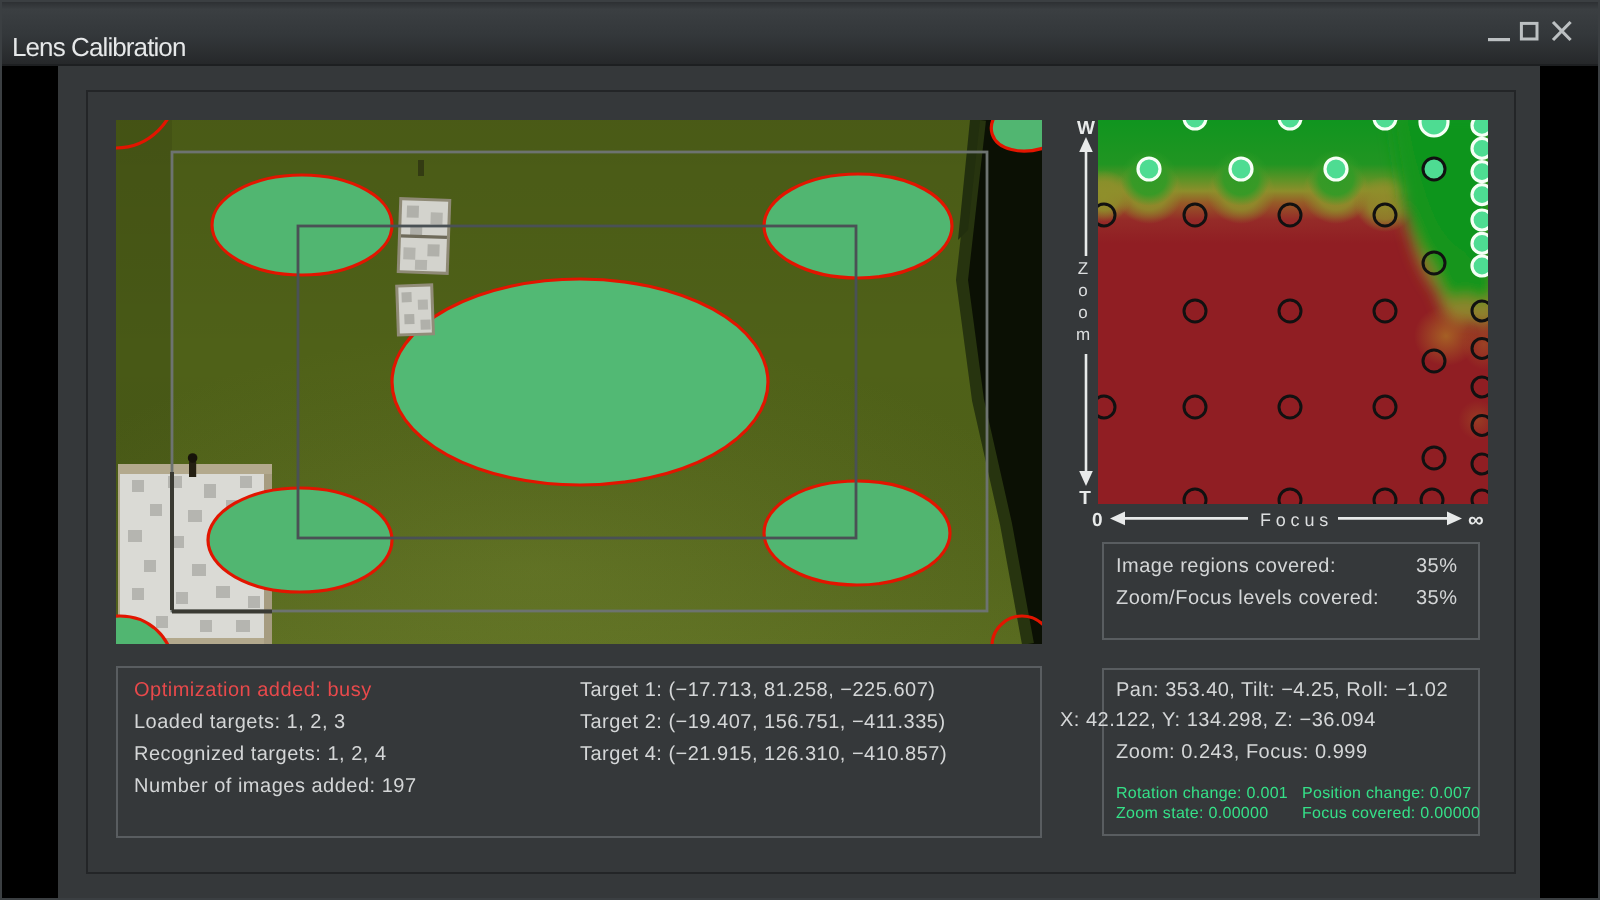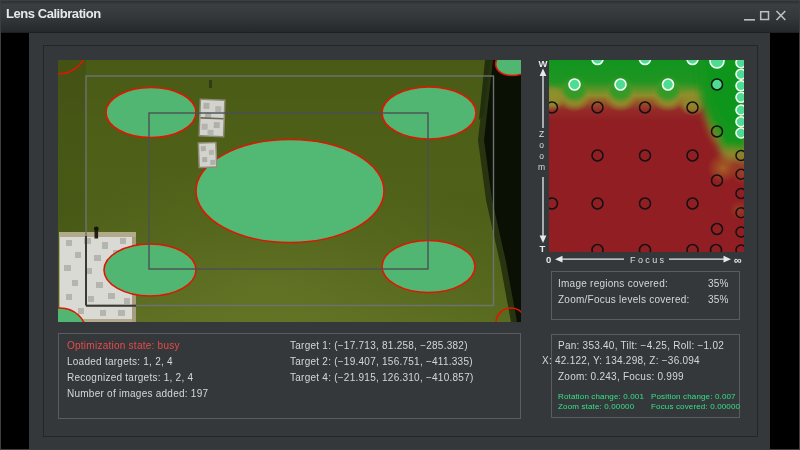--- a/index.html
+++ b/index.html
@@ -4,21 +4,21 @@
 <style>
   html,body{margin:0;padding:0;}
   *{-webkit-font-smoothing:antialiased;}
   .txt,.txtg,.title,svg{transform:translateZ(0);}
   body{width:800px;height:450px;position:relative;background:#000;overflow:hidden;
        font-family:"Liberation Sans",sans-serif;}
   .abs{position:absolute;}
   .winborder{position:absolute;left:0;top:0;width:798px;height:448px;border:1px solid #3b3f42;}
   .titlebar{position:absolute;left:1px;top:1px;width:798px;height:31px;
     background:linear-gradient(#2d3033,#3b3f42 12%,#33373a 55%,#26282a 100%);border-bottom:1px solid #1d1f21;}
-  .title{position:absolute;left:6px;top:6px;font-size:13px;font-weight:bold;color:#e6e8e9;letter-spacing:-0.45px;}
+  .title{position:absolute;left:6px;top:16px;font-size:13px;font-weight:normal;color:#e6e8e9;letter-spacing:-0.45px;}
   .panel{position:absolute;left:29px;top:33px;width:741px;height:416px;background:#35383a;}
   .groupbox{position:absolute;left:43px;top:45px;width:713px;height:390px;border:1px solid #232527;}
   .subpanel{position:absolute;background:#35383a;border:1px solid #595d60;}
   .txt{position:absolute;font-size:10px;color:#d4d6d7;white-space:pre;letter-spacing:0.25px;}
   .txtg{position:absolute;font-size:8px;color:#35e088;white-space:pre;letter-spacing:0.15px;text-align:center;}
 </style>
 </head>
 <body>
   <div class="winborder"></div>
   <div class="panel"></div>
@@ -258,27 +258,27 @@
   </svg>
 
   <div class="subpanel" style="left:551px;top:271px;width:187px;height:47px;"></div>
   <div class="txt" style="left:558px;top:278px">Image regions covered:</div>
   <div class="txt" style="left:708px;top:278px">35%</div>
   <div class="txt" style="left:558px;top:294px">Zoom/Focus levels covered:</div>
   <div class="txt" style="left:708px;top:294px">35%</div>
 
   <div class="subpanel" style="left:551px;top:334px;width:187px;height:82px;"></div>
   <div class="txt" style="left:558px;top:340px">Pan: 353.40, Tilt: −4.25, Roll: −1.02</div>
-  <div class="txt" style="left:542px;top:355px">X: 42.122, Y: 134.298, Z: −36.094</div>
+  <div class="txt" style="left:530px;top:355px">X: 42.122, Y: 134.298, Z: −36.094</div>
   <div class="txt" style="left:558px;top:371px">Zoom: 0.243, Focus: 0.999</div>
   <div class="txtg" style="left:558px;top:392px">Rotation change: 0.001</div>
   <div class="txtg" style="left:651px;top:392px">Position change: 0.007</div>
   <div class="txtg" style="left:558px;top:402px">Zoom state: 0.00000</div>
   <div class="txtg" style="left:651px;top:402px">Focus covered: 0.00000</div>
 
   <div class="subpanel" style="left:58px;top:333px;width:461px;height:84px;"></div>
-  <div class="txt" style="left:67px;top:340px;color:#e8494b">Optimization state: busy</div>
-  <div class="txt" style="left:67px;top:355.5px">Loaded targets: 1, 2, 4</div>
+  <div class="txt" style="left:67px;top:340px;color:#e8494b">Optimization added: busy</div>
+  <div class="txt" style="left:67px;top:355.5px">Loaded targets: 1, 2, 3</div>
   <div class="txt" style="left:67px;top:371.5px">Recognized targets: 1, 2, 4</div>
   <div class="txt" style="left:67px;top:388px">Number of images added: 197</div>
-  <div class="txt" style="left:290px;top:340px">Target 1: (−17.713, 81.258, −285.382)</div>
+  <div class="txt" style="left:290px;top:340px">Target 1: (−17.713, 81.258, −225.607)</div>
   <div class="txt" style="left:290px;top:355.5px">Target 2: (−19.407, 156.751, −411.335)</div>
   <div class="txt" style="left:290px;top:371.5px">Target 4: (−21.915, 126.310, −410.857)</div>
 
 </body></html>

